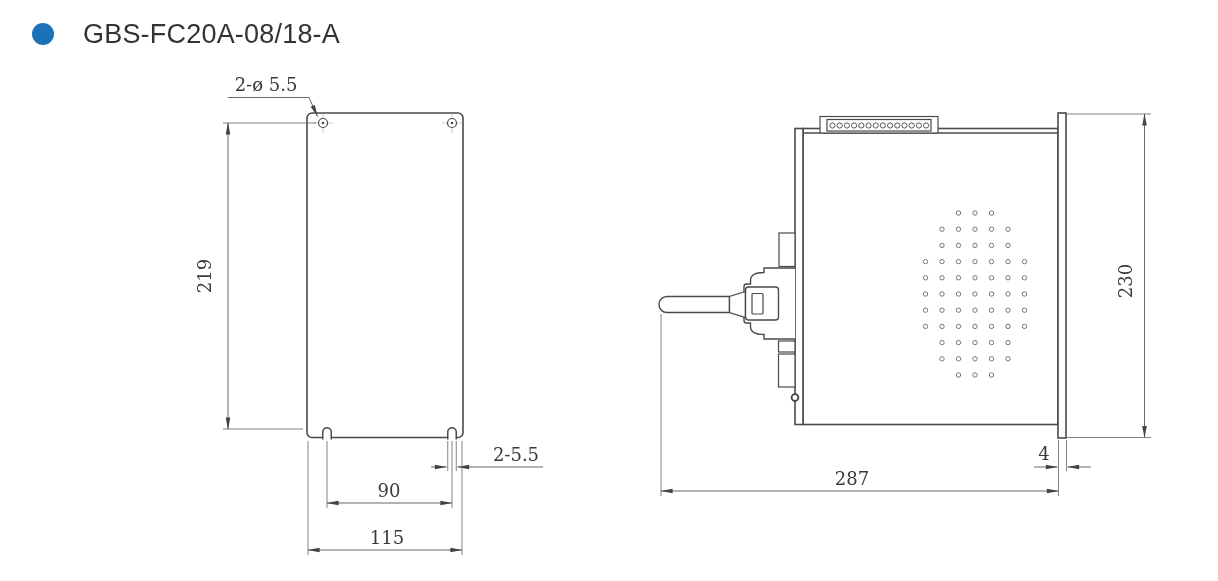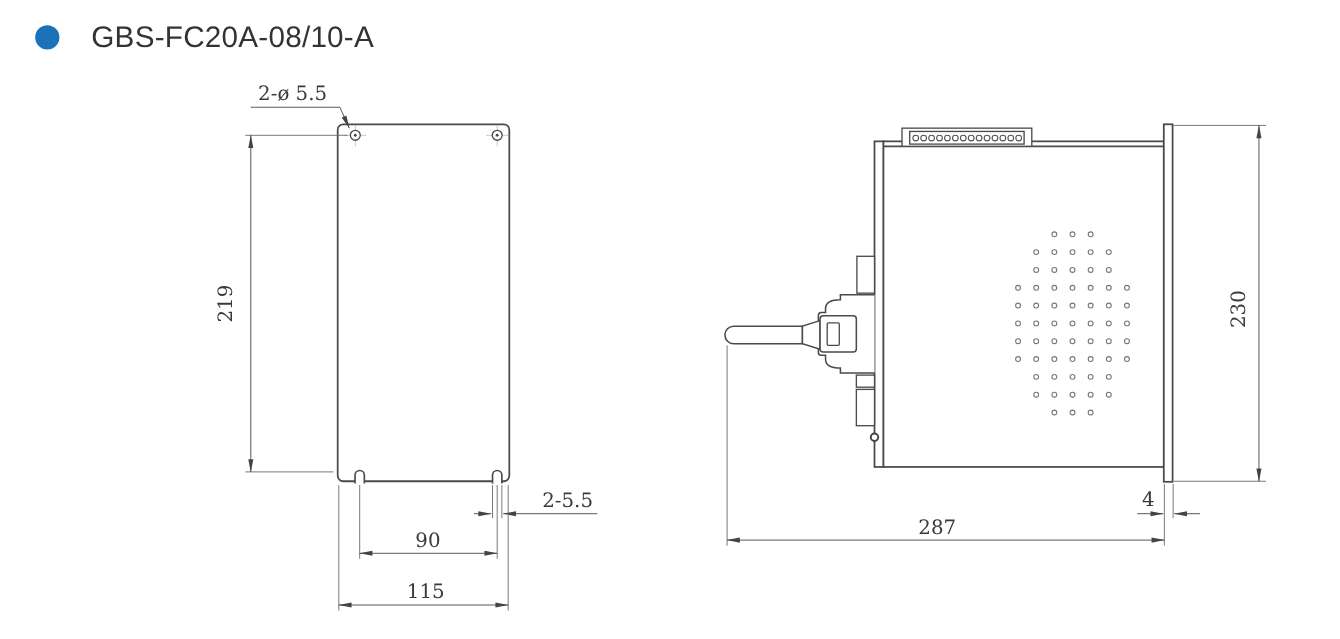--- a/index.html
+++ b/index.html
@@ -18,21 +18,21 @@
   .dim{font-family:"DejaVu Serif",serif;font-size:18px;fill:#3a3a3a;}
   .hole-dot{fill:#4a4a4a;}
 </style>
 </head>
 <body>
 
 <div class="page">
 
   <div class="header">
     <span class="bullet" style="background: rgb(27, 114, 184);"></span>
-    <span class="title">GBS-FC20A-08/10-A</span>
+    <span class="title">GBS-FC20A-08/18-A</span>
   </div>
 
   <svg width="1218" height="581" viewBox="0 0 1218 581">
     <defs>
       <marker id="arr" markerWidth="13" markerHeight="7" refX="12.4" refY="3.2" orient="auto-start-reverse" markerUnits="userSpaceOnUse">
         <path d="M12.8,3.2 L0.8,0.9 L0.8,5.5 Z" fill="#444"></path>
       </marker>
     </defs>
 
     <g>

